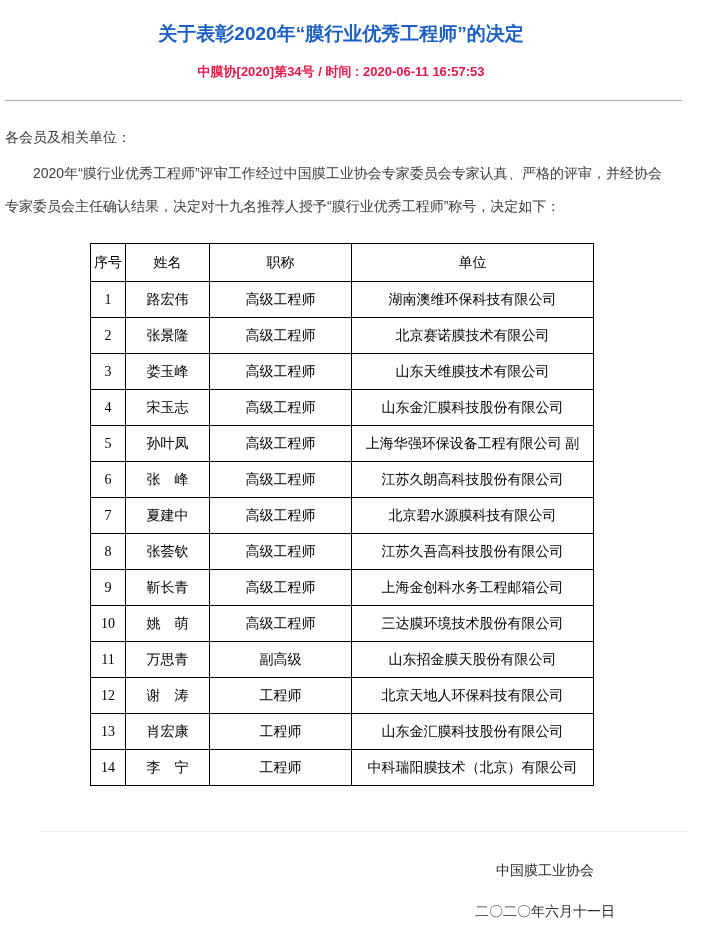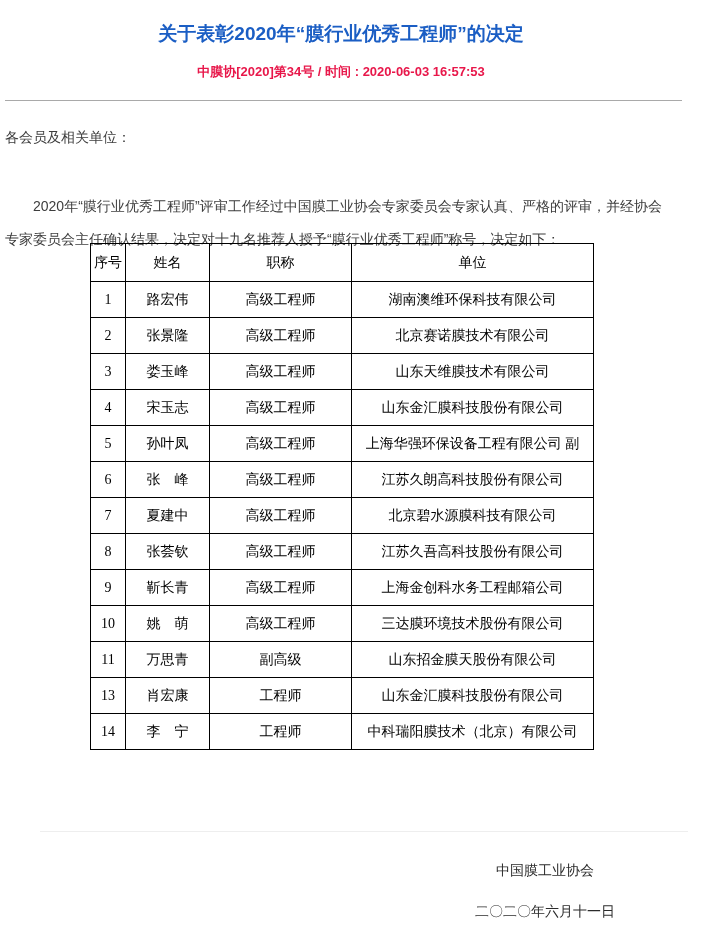--- a/index.html
+++ b/index.html
@@ -59,21 +59,20 @@
   .body-paragraph {
     position: absolute;
     top: 157px;
     left: 5px;
     width: 657px;
     font-size: 14px;
     color: #3d3d3d;
     line-height: 33px;
     text-indent: 2em;
     text-align: justify;
-    margin-top: 33px;
   }
   table.roster {
     position: absolute;
     top: 243px;
     left: 90px;
     width: 499px;
     border-collapse: collapse;
     table-layout: fixed;
     font-family: "Liberation Serif", serif;
   }
@@ -115,21 +114,21 @@
   .signature-line { line-height: 18px; }
   .signature-line + .signature-line { margin-top: 23px; }
 </style>
 </head>
 <body>
 
 <div class="page">
 
   <h1 class="doc-title">关于表彰2020年“膜行业优秀工程师”的决定</h1>
 
-  <div class="doc-meta">中膜协[2020]第34号 / 时间 : 2020-06-03 16:57:53</div>
+  <div class="doc-meta">中膜协[2020]第34号 / 时间 : 2020-06-11 16:57:53</div>
 
   <div class="header-divider"></div>
 
   <div class="salutation">各会员及相关单位：</div>
 
   <p class="body-paragraph">2020年“膜行业优秀工程师”评审工作经过中国膜工业协会专家委员会专家认真、严格的评审，并经协会专家委员会主任确认结果，决定对十九名推荐人授予“膜行业优秀工程师”称号，决定如下：</p>
 
   <table class="roster">
     <thead id="roster-head">
         <tr>
@@ -200,20 +199,26 @@
           <td class="col-title">高级工程师</td>
           <td class="col-unit">三达膜环境技术股份有限公司</td>
         </tr>
         <tr>
           <td class="col-no">11</td>
           <td class="col-name">万思青</td>
           <td class="col-title">副高级</td>
           <td class="col-unit">山东招金膜天股份有限公司</td>
         </tr>
         <tr>
+          <td class="col-no">12</td>
+          <td class="col-name">谢　涛</td>
+          <td class="col-title">工程师</td>
+          <td class="col-unit">北京天地人环保科技有限公司</td>
+        </tr>
+        <tr>
           <td class="col-no">13</td>
           <td class="col-name">肖宏康</td>
           <td class="col-title">工程师</td>
           <td class="col-unit">山东金汇膜科技股份有限公司</td>
         </tr>
         <tr>
           <td class="col-no">14</td>
           <td class="col-name">李　宁</td>
           <td class="col-title">工程师</td>
           <td class="col-unit">中科瑞阳膜技术（北京）有限公司</td>

